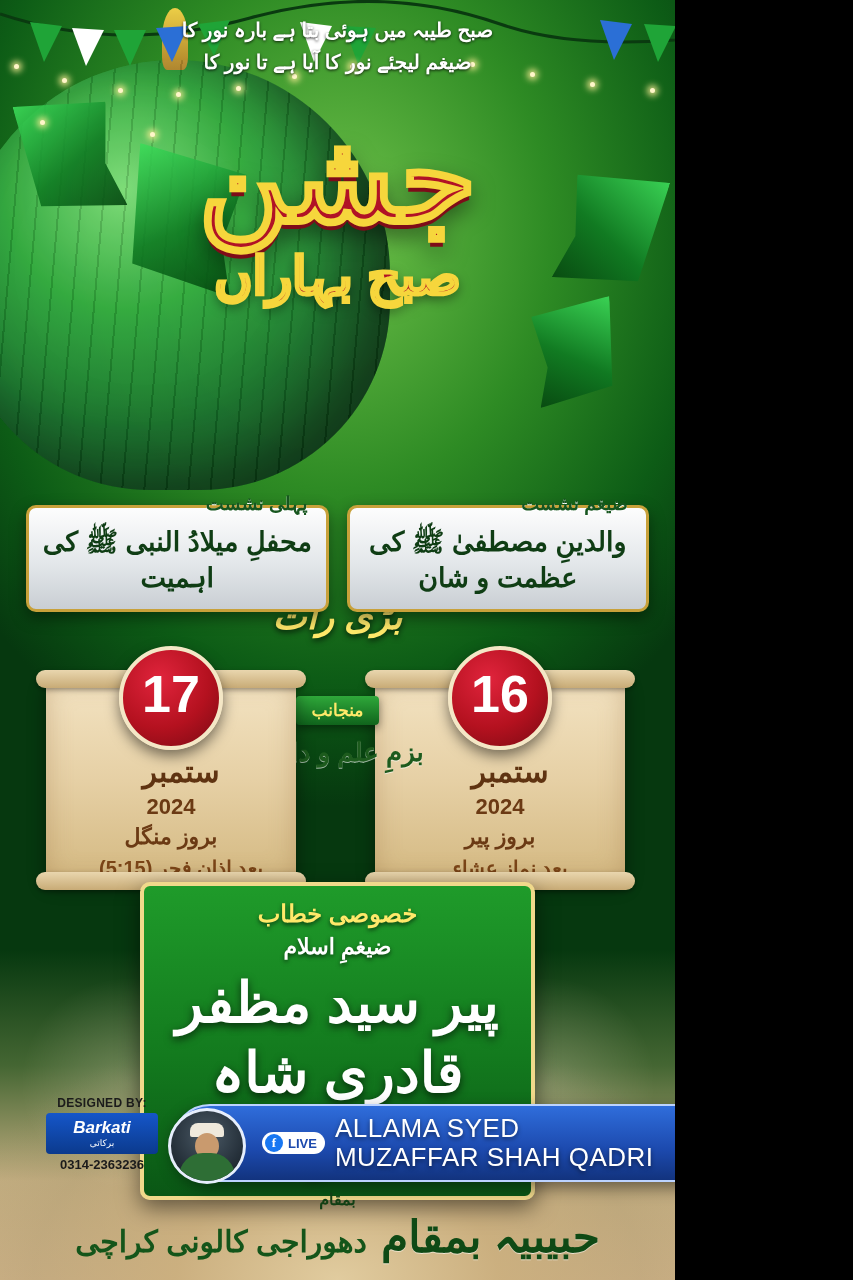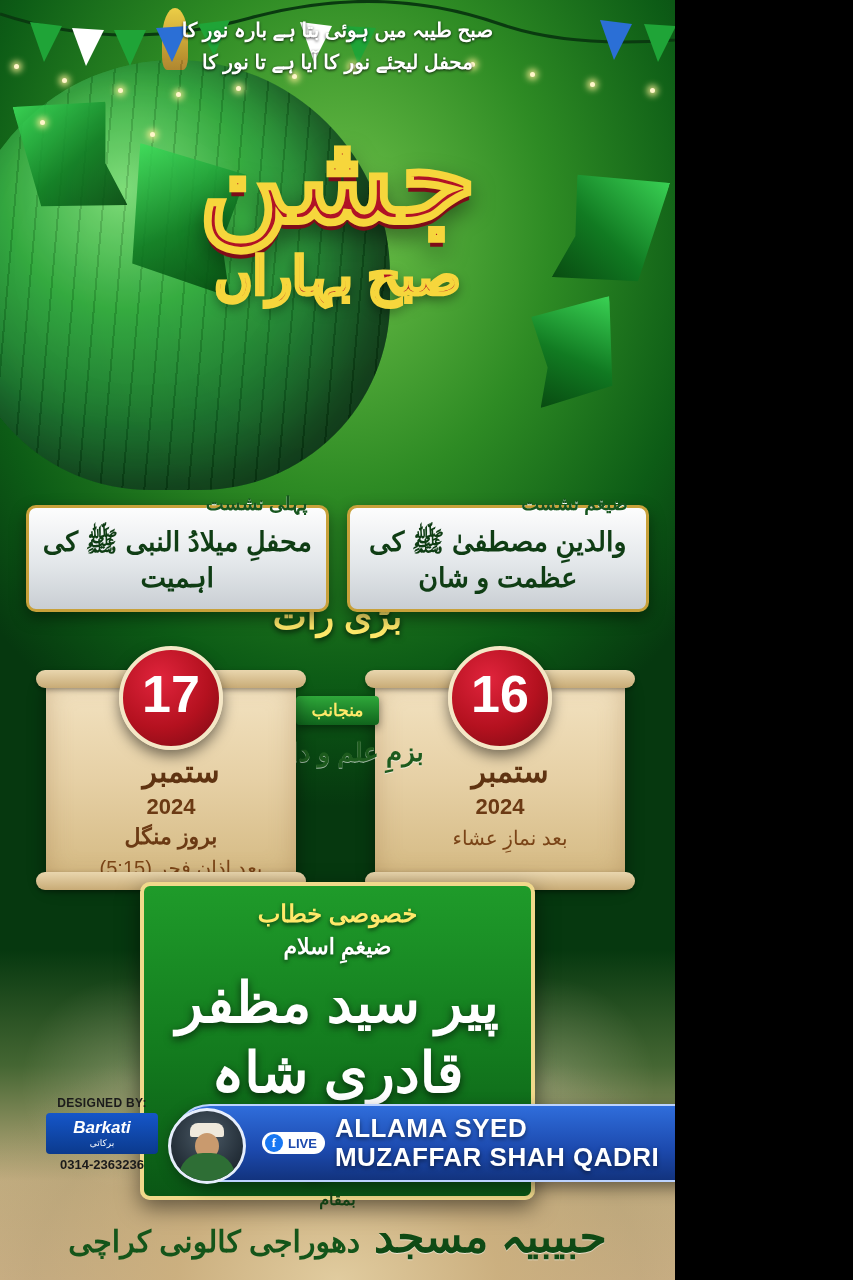--- a/index.html
+++ b/index.html
@@ -140,20 +140,21 @@
     color: #b11226;
     -webkit-text-stroke: 3px #f6d63c;
     text-shadow: 0 4px 12px rgba(0,0,0,0.55);
   }
   .title-night {
     margin-top: 290px;
     font-size: 36px;
     font-weight: bold;
     color: #ffe96a;
     text-shadow: 0 2px 6px rgba(0,0,0,0.8);
+    font-style: italic;
   }
 
   
   .sessions {
     position: absolute;
     top: 505px; left: 26px; right: 26px;
     display: flex;
     flex-direction: row-reverse;
     gap: 18px;
     direction: rtl;
@@ -238,21 +239,21 @@
     padding-left: 20px;
   }
   .scroll-day {
     font-size: 22px;
     font-weight: bold;
     margin-top: 4px;
     color: #6b3a14;
   }
   .scroll-time {
     font-size: 20px;
-    font-weight: normal;
+    font-weight: bold;
     margin-top: 6px;
     color: #7a4417;
     padding-left: 20px;
   }
   .center-ribbon {
     position: absolute;
     top: 56px; left: 50%;
     transform: translateX(-50%);
     width: 190px;
     text-align: center;
@@ -412,21 +413,21 @@
     color: #fff;
     font-size: 13px;
     font-weight: bold;
     line-height: 18px;
     text-align: center;
     font-family: "Liberation Serif", serif;
   }
   .live-name {
     color: #ffffff;
     font-size: 26px;
-    font-weight: bold;
+    font-weight: normal;
     line-height: 1.1;
     letter-spacing: 0.5px;
     text-shadow: 0 2px 4px rgba(0,0,0,0.5);
   }
 
   
   .venue {
     position: absolute;
     left: 0; right: 0; bottom: 16px;
     text-align: center;
@@ -509,21 +510,21 @@
     <div class="bulb" style="left:766px; top:72px;"></div>
     <div class="bulb" style="left:820px; top:58px;"></div>
     <div class="bulb" style="left:40px;  top:120px;"></div>
     <div class="bulb" style="left:150px; top:132px;"></div>
     <div class="bulb" style="left:700px; top:126px;"></div>
     <div class="bulb" style="left:800px; top:114px;"></div>
   </div>
 
   <div class="couplet">
     <div>صبح طیبہ میں ہوئی بتا ہے بارہ نور کا</div>
-    <div>محفل لیجئے نور کا آیا ہے تا نور کا</div>
+    <div>ضیغم لیجئے نور کا آیا ہے تا نور کا</div>
   </div>
 
   <div class="title-wrap">
     <div class="title-main">جشن</div>
     <div class="title-sub">صبح بہاراں</div>
     <div class="title-night">بڑی رات</div>
   </div>
 
   <div class="sessions">
     <div class="session">
@@ -536,20 +537,21 @@
     </div>
   </div>
 
   <div class="scrolls">
 
     <div class="scroll right">
       <div class="badge">16</div>
       <div class="scroll-body">
         <div class="scroll-month">ستمبر</div>
         <div class="scroll-day">2024</div>
+        <div class="scroll-day">بروز پیر</div>
         <div class="scroll-time">بعد نمازِ عشاء</div>
       </div>
     </div>
 
     <div class="center-ribbon">
       <div class="ribbon-tag">منجانب</div>
       <div class="ribbon-text">بزمِ علم و دانش</div>
     </div>
 
     <div class="scroll left">
@@ -591,18 +593,18 @@
     </div>
     <div>
       <div class="live-name">ALLAMA SYED</div>
       <div class="live-name">MUZAFFAR SHAH QADRI</div>
     </div>
   </div>
 
   <div class="venue">
     <div class="venue-crest">بمقام</div>
     <div class="venue-line">
-      <div class="venue-name">حبیبیہ مسجد</div>
+      <div class="venue-name">حبیبیہ بمقام</div>
       <div class="venue-area">دھوراجی کالونی کراچی</div>
     </div>
   </div>
 
 </div>
 
 </body></html>

